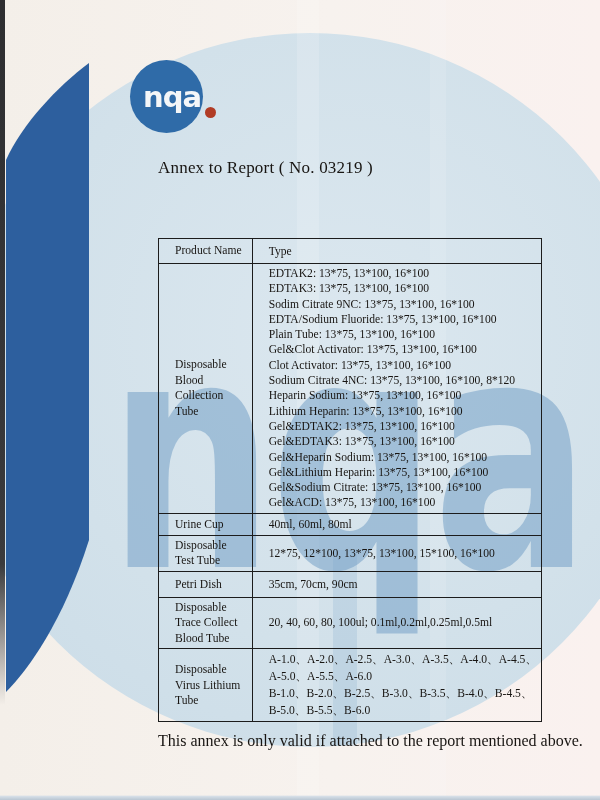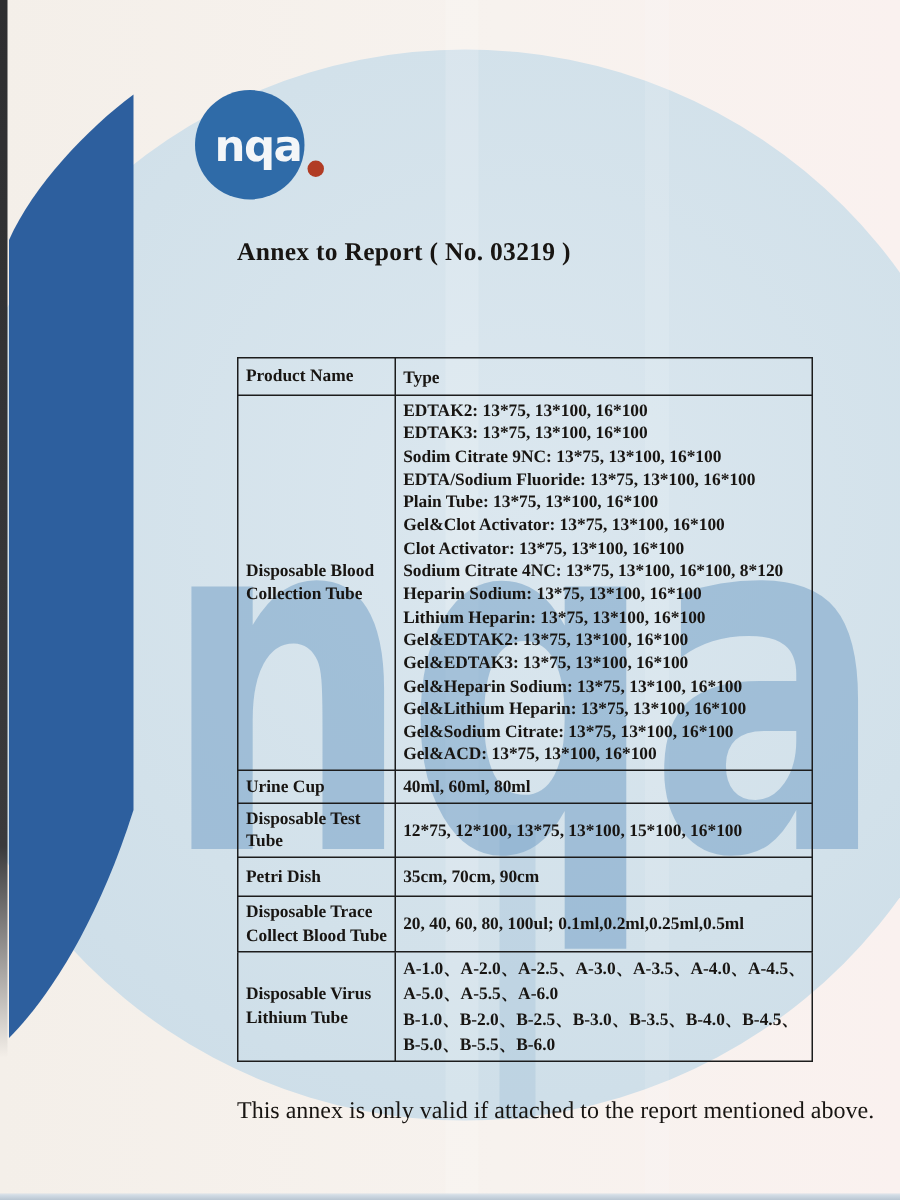--- a/index.html
+++ b/index.html
@@ -63,39 +63,39 @@
     letter-spacing: -6px;
     color: rgba(116,160,199,0.55);
     transform: scaleX(0.73);
     transform-origin: left top;
     z-index: 4; white-space: nowrap;
   }
   
   .content { z-index: 5; }
   #doc-title {
     position: absolute; left: 158px; top: 158px;
-    font-size: 17px; font-weight: 700; letter-spacing: 0.2px; text-align: center;
+    font-size: 17px; font-weight: 400; letter-spacing: 0.2px; text-align: center;
   }
   #company-name {
     position: absolute; left: 157px; top: 203px;
     font-size: 11.8px; letter-spacing: 0.15px;
   }
   #product-table {
     position: absolute; left: 158px; top: 238px;
     width: 384px;
     border-collapse: collapse;
     font-size: 11.6px;
     z-index: 5;
   }
   #product-table th, #product-table td {
     border: 1.4px solid #1c1c1c;
-    padding: 2px 4px 2px 5px;
+    padding: 2px 4px 2px 16px;
     text-align: left;
     vertical-align: middle;
-    font-weight: 700;
+    font-weight: 400;
     line-height: 15px;
   }
   #product-table thead th { height: 20px; }
   #product-table .col-product { width: 148px; line-height: 15.5px; }
   #product-table .type-line { line-height: 15.3px; white-space: nowrap; }
   #product-table tbody tr:nth-child(2) { height: 22px; }
   #product-table tbody tr:nth-child(3) { height: 26px; }
   #product-table tbody tr:nth-child(4) { height: 26px; }
   #product-table tbody tr:nth-child(5) { height: 37px; }
   #product-table tbody tr:nth-child(6) { height: 69px; }

